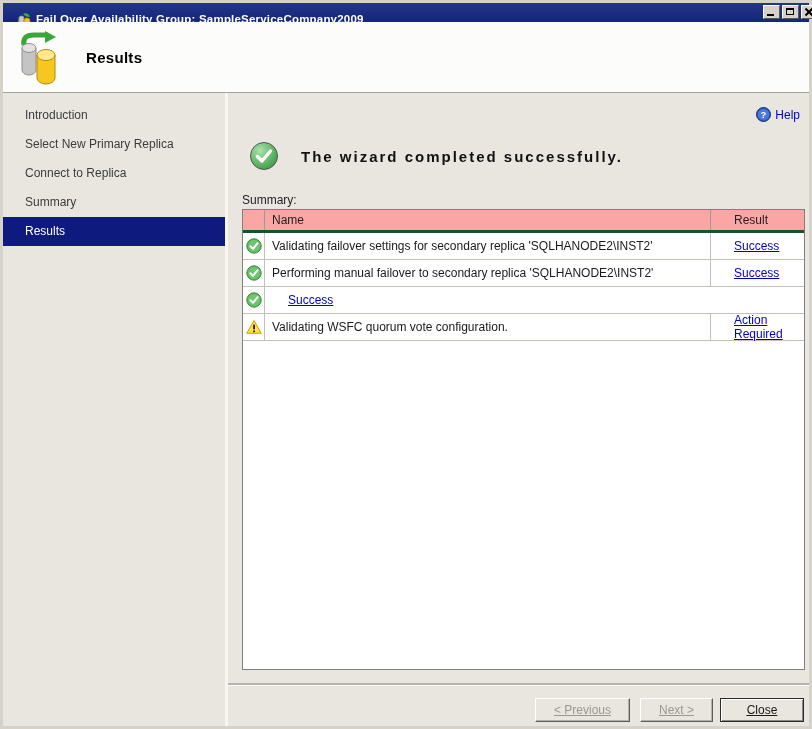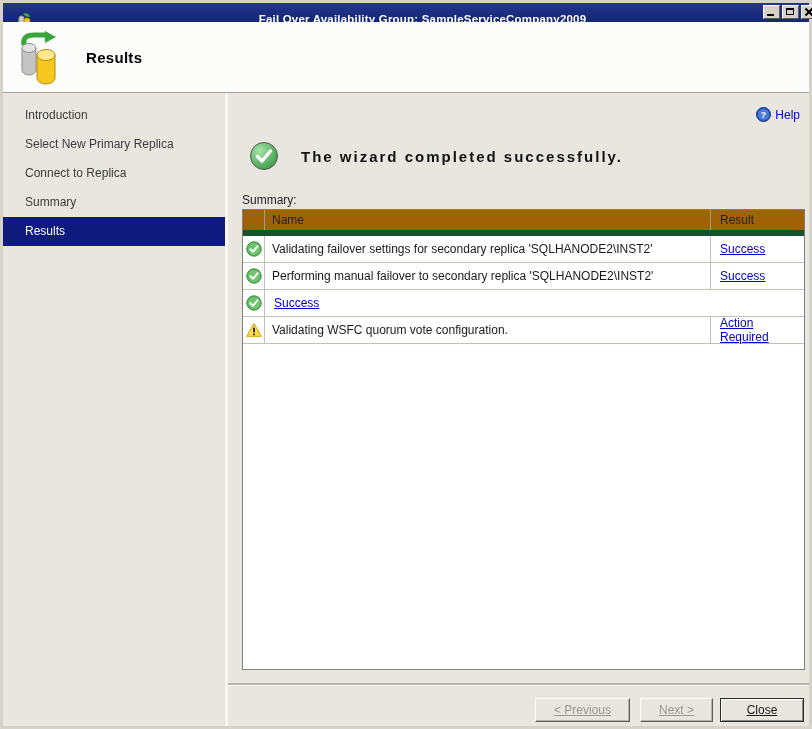--- a/index.html
+++ b/index.html
@@ -10,21 +10,21 @@
     -webkit-font-smoothing:antialiased;
   }
   .window{
     position:absolute;inset:0;box-sizing:border-box;
     border:3px solid #d6d2c9;background:#e9e6e0;
   }
   
   .titlebar{
     position:absolute;top:0;left:0;right:0;height:31px;
     background:linear-gradient(#22368c,#0c1c66);
-    display:flex;align-items:center;padding-left:14px;box-sizing:border-box;text-align:center;
+    display:flex;align-items:center;padding-left:14px;box-sizing:border-box;
   }
   .title-icon{width:15px;height:15px;flex:0 0 auto;margin-right:4px;}
   .title-text{
     color:#fff;font-weight:bold;font-size:11.5px;white-space:nowrap;
     overflow:hidden;flex:1 1 auto;letter-spacing:.2px;
   }
   .win-controls{position:absolute;top:2px;right:-9px;display:flex;gap:2px;}
   .win-btn{
     width:17px;height:14px;background:#d6d2c9;position:relative;
     border:1px solid;border-color:#fff #5a5a5a #5a5a5a #fff;
@@ -75,27 +75,27 @@
     margin-left:22px;font-size:15px;font-weight:bold;letter-spacing:2px;color:#111;
   }
   .summary-label{position:absolute;top:100px;left:14px;color:#222;text-align:right;}
   
   .result-table{
     position:absolute;left:14px;right:4px;top:116px;bottom:56px;
     background:#fff;border:1px solid #7f7f7f;box-sizing:border-box;
     display:flex;flex-direction:column;overflow:hidden;
   }
   .t-row{display:flex;flex:0 0 auto;align-items:stretch;}
-  .t-head{height:20px;background:#a16207;border-bottom:6px solid #14532d;}
+  .t-head{height:20px;background:#fca5a5;border-bottom:3px solid #14532d;}
   .t-data{height:26px;border-bottom:1px solid #c3c0b8;background:#fff;}
   .c-icon{flex:0 0 21px;display:flex;align-items:center;justify-content:center;}
   .c-name{flex:1 1 auto;display:flex;align-items:center;padding-left:7px;
     border-left:1px solid #c3c0b8;white-space:nowrap;overflow:hidden;}
   .t-head .c-name{border-left:1px solid #9d9a92;color:#222;}
-  .c-result{flex:0 0 94px;display:flex;align-items:center;padding-left:9px;
+  .c-result{flex:0 0 94px;display:flex;align-items:center;padding-left:23px;
     border-left:1px solid #c3c0b8;box-sizing:border-box;}
   .t-head .c-result{border-left:1px solid #9d9a92;color:#222;}
   .t-filler{flex:1 1 auto;background:#fff;}
   .row-icon{width:16px;height:16px;display:block;}
   .result-link{color:#0000cc;text-decoration:underline;cursor:pointer;}
   
   .footer-divider{
     position:absolute;left:0;right:0;bottom:40px;height:2px;
     background:#b5b2aa;border-bottom:1px solid #fff;
   }

